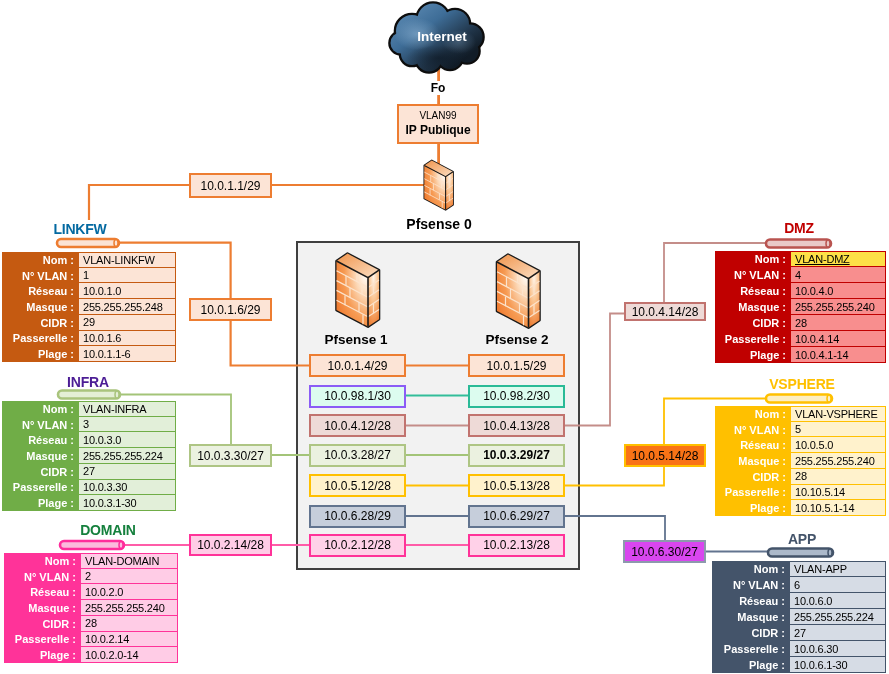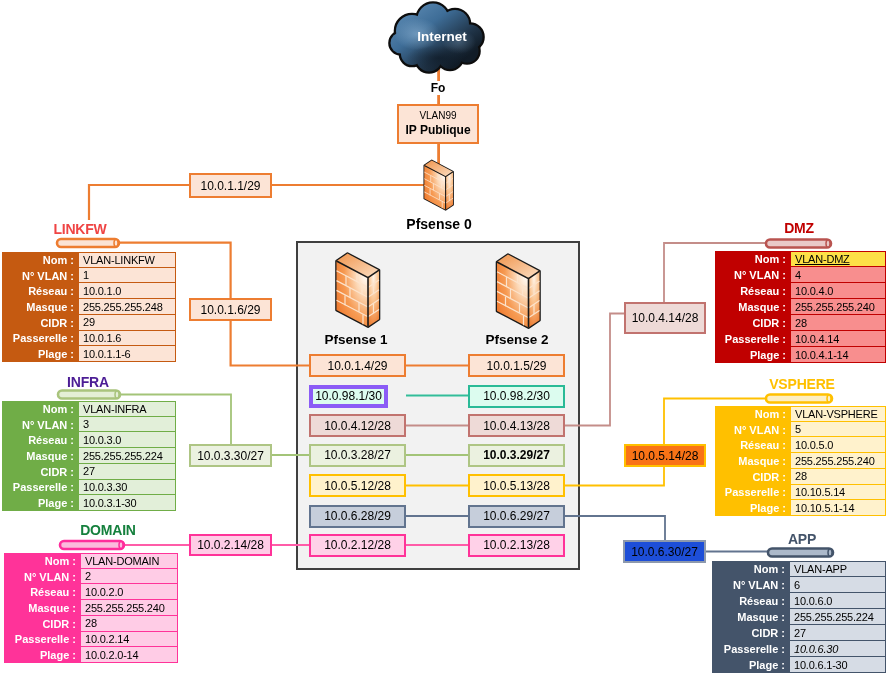--- a/index.html
+++ b/index.html
@@ -189,42 +189,42 @@
   <div style="font-size:10px;">VLAN99</div>
   <div style="font-size:12px;font-weight:bold;">IP Publique</div>
 </div>
 
 <div class="fwlbl" style="left:379px;top:216px;font-size:14px;">Pfsense 0</div>
 <div class="fwlbl" style="left:296px;top:332px;">Pfsense 1</div>
 <div class="fwlbl" style="left:457px;top:332px;">Pfsense 2</div>
 
 <div class="lb" style="left:309px;top:354px;width:97px;height:23px;background:#FCE4D6;border:2px solid #ED7D31;">10.0.1.4/29</div>
 <div class="lb" style="left:468px;top:354px;width:97px;height:23px;background:#FCE4D6;border:2px solid #ED7D31;">10.0.1.5/29</div>
-<div class="lb" style="left:309px;top:384.5px;width:79px;height:23px;background:#DCFCEF;border:4px solid #8b5cf6;text-align:right;">10.0.98.1/30</div>
+<div class="lb" style="left:309px;top:384.5px;width:97px;height:23px;background:#DCFCEF;border:2px solid #8b5cf6;text-align:right;">10.0.98.1/30</div>
 <div class="lb" style="left:468px;top:384.5px;width:97px;height:23px;background:#DCFCEF;border:2px solid #2ABA97;">10.0.98.2/30</div>
 <div class="lb" style="left:309px;top:414px;width:97px;height:23px;background:#EEDAD7;border:2px solid #C1736F;">10.0.4.12/28</div>
 <div class="lb" style="left:468px;top:414px;width:97px;height:23px;background:#EEDAD7;border:2px solid #C1736F;">10.0.4.13/28</div>
 <div class="lb" style="left:309px;top:443.5px;width:97px;height:23px;background:#EBF1E0;border:2px solid #AEC584;">10.0.3.28/27</div>
 <div class="lb" style="left:468px;top:443.5px;width:97px;height:23px;background:#EBF1E0;border:2px solid #AEC584;font-weight:bold;">10.0.3.29/27</div>
 <div class="lb" style="left:309px;top:474px;width:97px;height:23px;background:#FFF2CC;border:2px solid #FFC000;">10.0.5.12/28</div>
 <div class="lb" style="left:468px;top:474px;width:97px;height:23px;background:#FFF2CC;border:2px solid #FFC000;">10.0.5.13/28</div>
 <div class="lb" style="left:309px;top:504.5px;width:97px;height:23px;background:#C6CEDB;border:2px solid #62748F;">10.0.6.28/29</div>
 <div class="lb" style="left:468px;top:504.5px;width:97px;height:23px;background:#C6CEDB;border:2px solid #62748F;">10.0.6.29/27</div>
 <div class="lb" style="left:309px;top:533.5px;width:97px;height:23px;background:#FFD1E8;border:2px solid #FF3399;">10.0.2.12/28</div>
 <div class="lb" style="left:468px;top:533.5px;width:97px;height:23px;background:#FFD1E8;border:2px solid #FF3399;">10.0.2.13/28</div>
 
 <div class="lb" style="left:189px;top:173px;width:83px;height:25px;background:#FCE4D6;border:2px solid #ED7D31;">10.0.1.1/29</div>
 <div class="lb" style="left:189px;top:298px;width:83px;height:23px;background:#FCE4D6;border:2px solid #ED7D31;">10.0.1.6/29</div>
 <div class="lb" style="left:189px;top:444px;width:83px;height:23px;background:#EBF1E0;border:2px solid #AEC584;">10.0.3.30/27</div>
 <div class="lb" style="left:189px;top:534px;width:83px;height:22px;background:#FFCCE6;border:2px solid #FF3399;">10.0.2.14/28</div>
-<div class="lb" style="left:624px;top:302px;width:82px;height:32px;background:#EEDAD7;border:2px solid #C1736F;">10.0.4.14/28</div>
+<div class="lb" style="left:624px;top:302px;width:82px;height:19px;background:#EEDAD7;border:2px solid #C1736F;">10.0.4.14/28</div>
 <div class="lb" style="left:624px;top:444px;width:82px;height:23px;background:#f97316;border:2px solid #FFC000;">10.0.5.14/28</div>
-<div class="lb" style="left:623px;top:540px;width:83px;height:23px;background:#1d4ed8;border:2px solid #8D99AD;">10.0.6.30/27</div>
-
-<div class="ttl" style="left:0px;top:221px;color:#ef4444;">LINKFW</div>
+<div class="lb" style="left:623px;top:540px;width:83px;height:23px;background:#d946ef;border:2px solid #8D99AD;">10.0.6.30/27</div>
+
+<div class="ttl" style="left:0px;top:221px;color:#0369a1;">LINKFW</div>
 <div class="ttl" style="left:8px;top:374px;color:#4c1d95;">INFRA</div>
 <div class="ttl" style="left:28px;top:522px;color:#15803d;">DOMAIN</div>
 <div class="ttl" style="left:719px;top:220px;color:#C00000;">DMZ</div>
 <div class="ttl" style="left:722px;top:376px;color:#FFC000;">VSPHERE</div>
 <div class="ttl" style="left:722px;top:531px;color:#44546A;">APP</div>
 
 <div class="tbl" style="left:2px;top:252px;">
  <div class="trow">
       <div class="tl" style="background:#C55A11;">Nom :</div>
       <div class="tv" style="background:#FCE4D6;border-color:#C55A11;">VLAN-LINKFW</div>
@@ -395,19 +395,19 @@
  <div class="trow">
       <div class="tl" style="background:#44546A;width:77px;">Masque :</div>
       <div class="tv" style="background:#D6DCE5;border-color:#44546A;">255.255.255.224</div>
     </div>
  <div class="trow">
       <div class="tl" style="background:#44546A;width:77px;">CIDR :</div>
       <div class="tv" style="background:#D6DCE5;border-color:#44546A;">27</div>
     </div>
  <div class="trow">
       <div class="tl" style="background:#44546A;width:77px;">Passerelle :</div>
-      <div class="tv" style="background:#D6DCE5;border-color:#44546A;font-style:italic;">10.0.6.30</div>
+      <div class="tv" style="background:#D6DCE5;border-color:#44546A;">10.0.6.30</div>
     </div>
  <div class="trow">
       <div class="tl" style="background:#44546A;width:77px;">Plage :</div>
       <div class="tv" style="background:#D6DCE5;border-color:#44546A;">10.0.6.1-30</div>
     </div>
 </div>
 
 </body></html>

